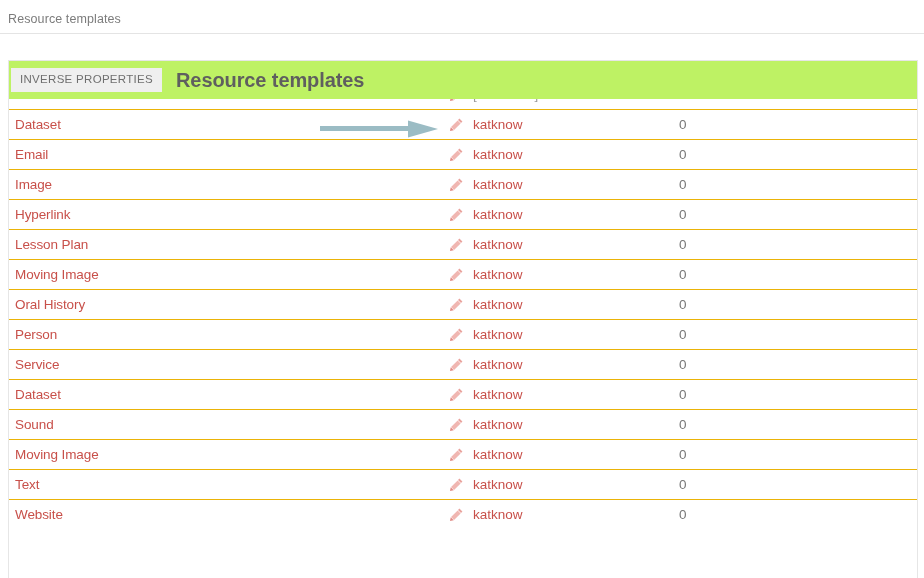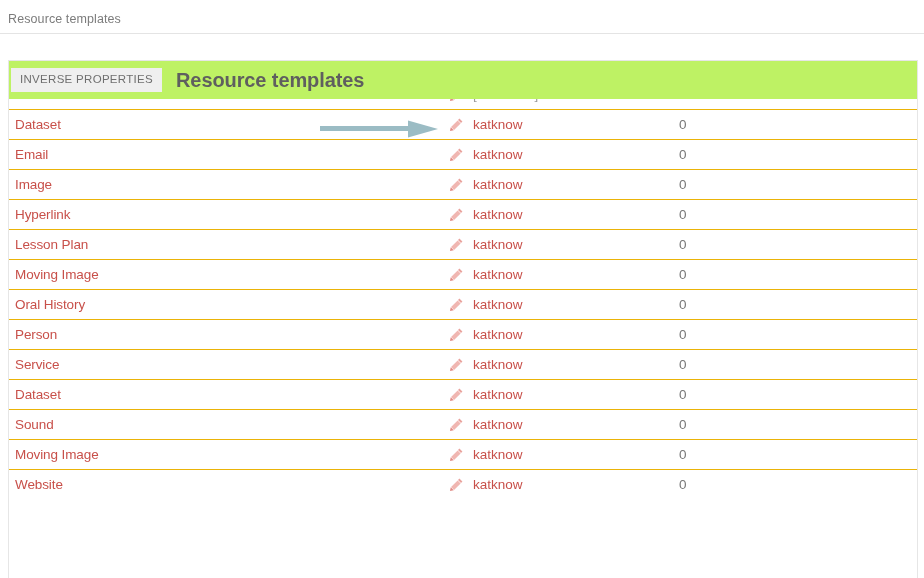--- a/index.html
+++ b/index.html
@@ -359,20 +359,34 @@
                   <path d="M11.1 1.7l3.2 3.2-1.5 1.5-3.2-3.2z" fill="#e9a39d"></path>
                   <path d="M9.2 3.6l3.2 3.2-7.0 7.0-3.2-3.2z" fill="#f0b6b1"></path>
                   <path d="M1.9 10.9l3.2 3.2-4.1 0.9z" fill="#e08a84"></path>
                 </svg></span>
               <a class="owner-link" href="#">katknow</a>
             </div>
           </td>
           <td class="col-count"><span class="count-text">0</span></td>
         </tr>
         <tr>
+          <td class="col-name"><a class="tpl-link" href="#">Text</a></td>
+          <td class="col-owner">
+            <div class="owner-cell">
+              <span class="pencil-icon"><svg width="15" height="15" viewBox="0 0 16 16" aria-hidden="true">
+                  <path d="M11.1 1.7l3.2 3.2-1.5 1.5-3.2-3.2z" fill="#e9a39d"></path>
+                  <path d="M9.2 3.6l3.2 3.2-7.0 7.0-3.2-3.2z" fill="#f0b6b1"></path>
+                  <path d="M1.9 10.9l3.2 3.2-4.1 0.9z" fill="#e08a84"></path>
+                </svg></span>
+              <a class="owner-link" href="#">katknow</a>
+            </div>
+          </td>
+          <td class="col-count"><span class="count-text">0</span></td>
+        </tr>
+        <tr>
           <td class="col-name"><a class="tpl-link" href="#">Website</a></td>
           <td class="col-owner">
             <div class="owner-cell">
               <span class="pencil-icon"><svg width="15" height="15" viewBox="0 0 16 16" aria-hidden="true">
                   <path d="M11.1 1.7l3.2 3.2-1.5 1.5-3.2-3.2z" fill="#e9a39d"></path>
                   <path d="M9.2 3.6l3.2 3.2-7.0 7.0-3.2-3.2z" fill="#f0b6b1"></path>
                   <path d="M1.9 10.9l3.2 3.2-4.1 0.9z" fill="#e08a84"></path>
                 </svg></span>
               <a class="owner-link" href="#">katknow</a>
             </div>

